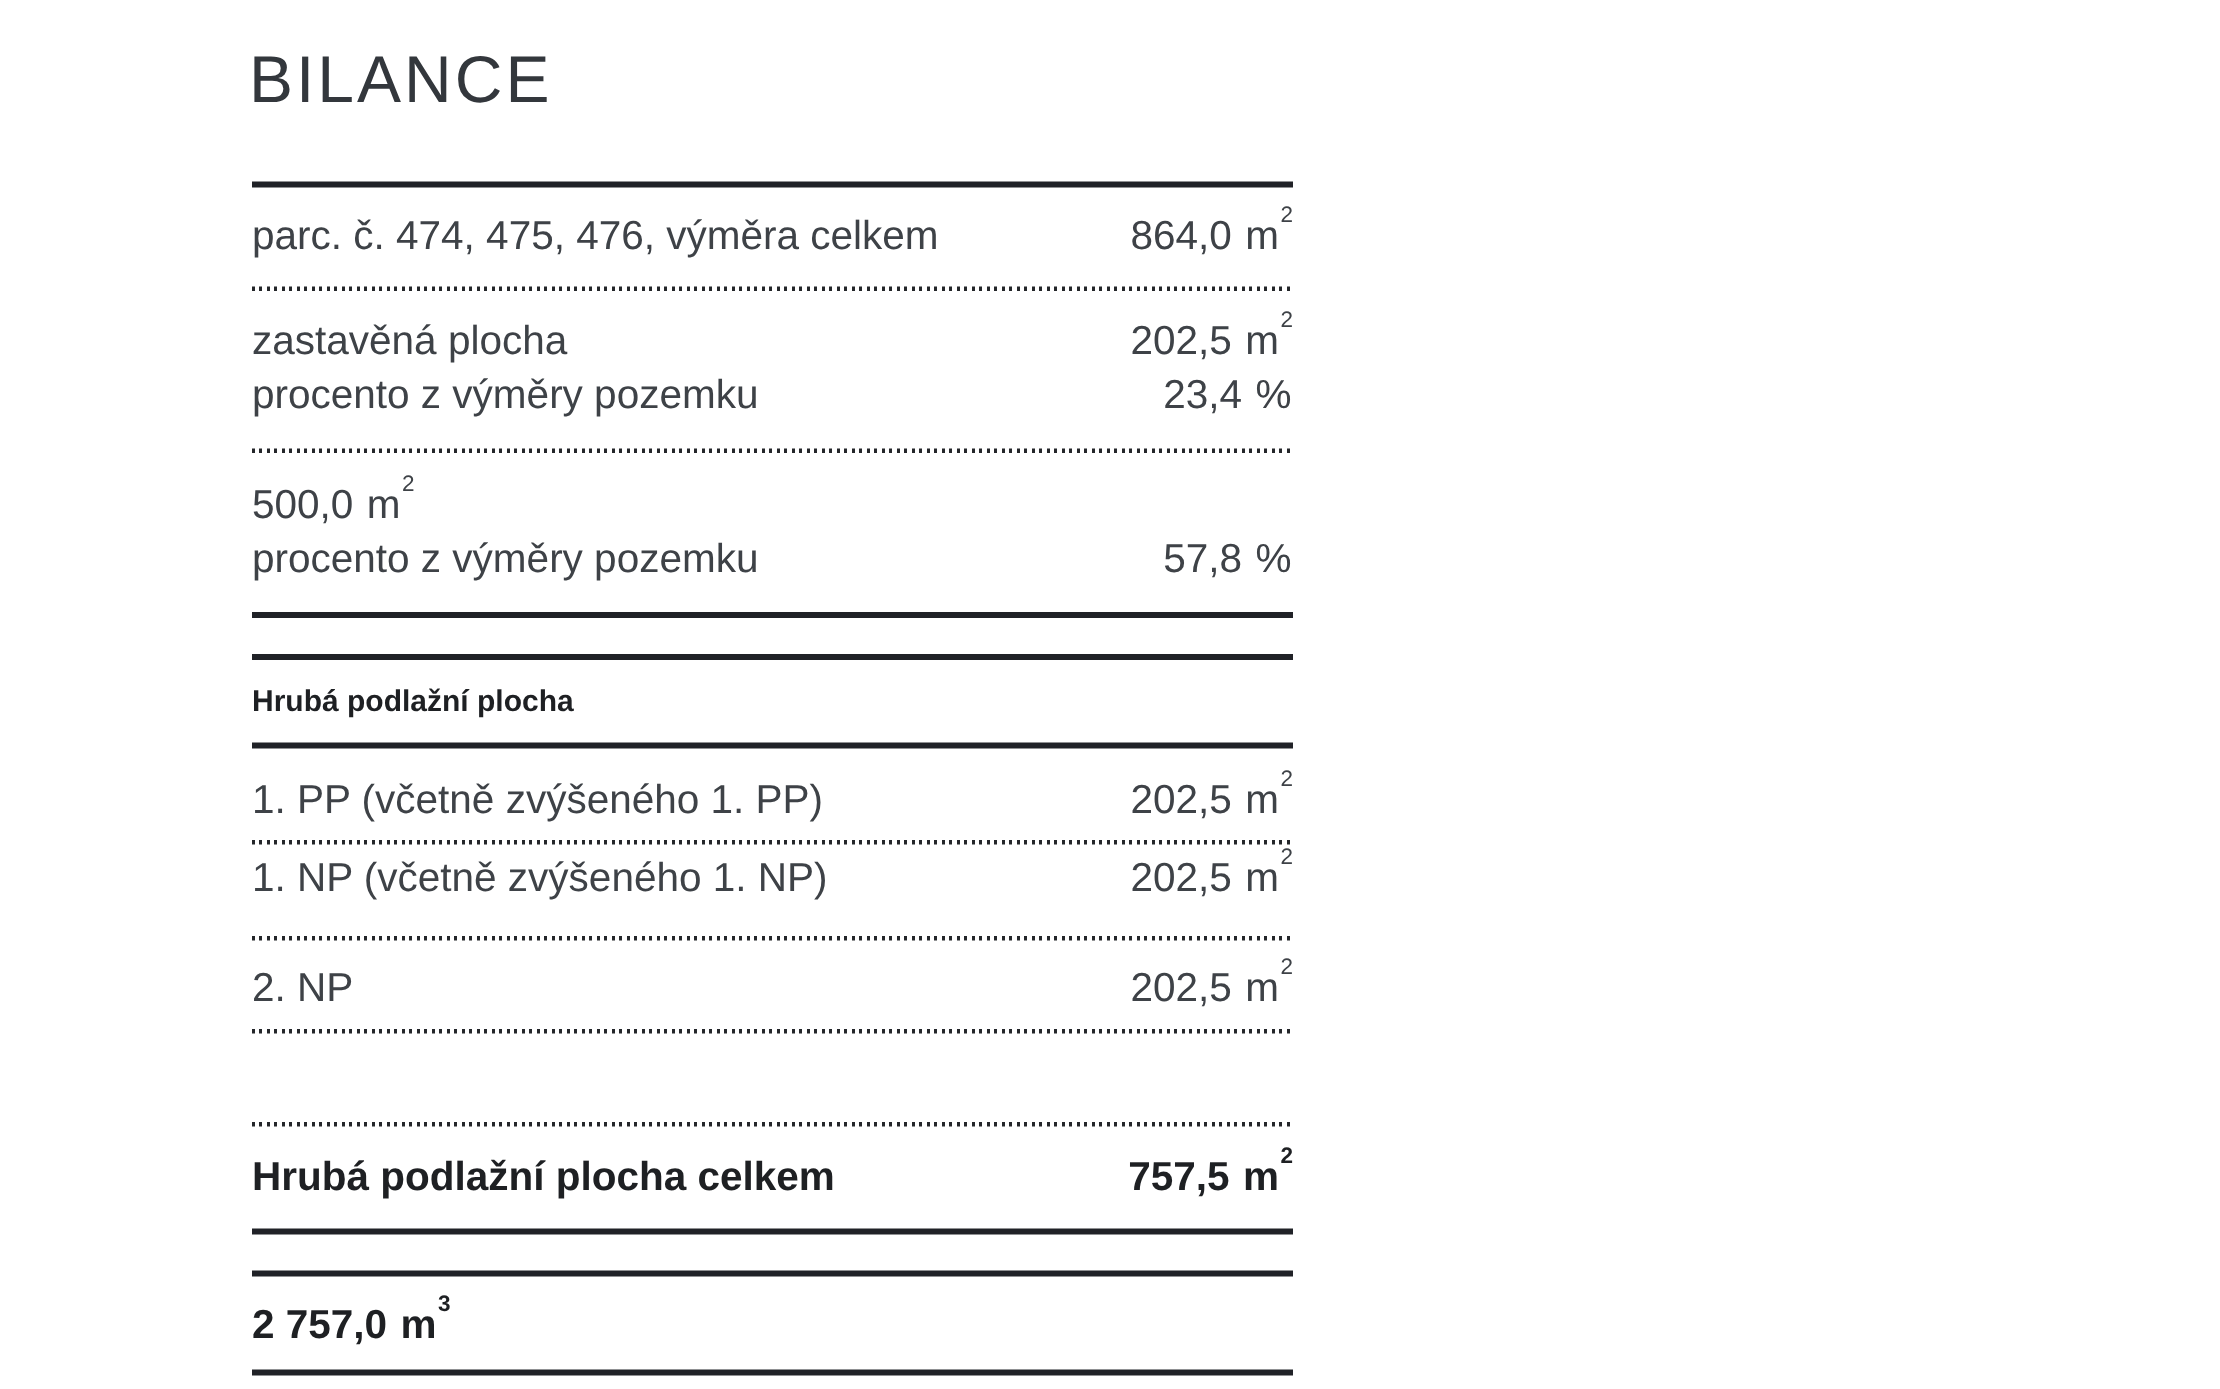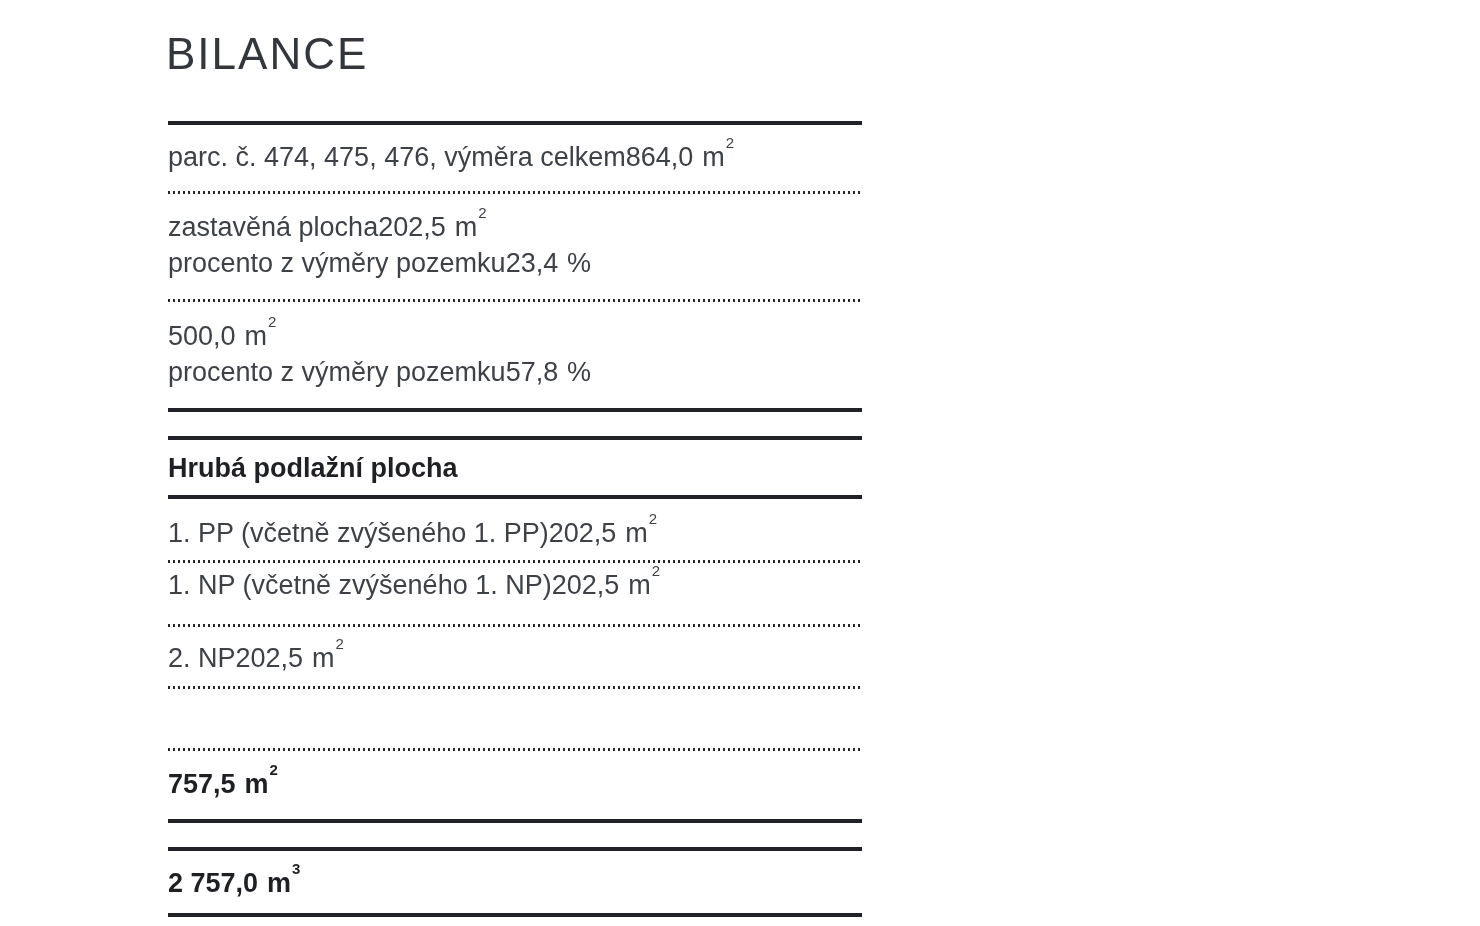--- a/index.html
+++ b/index.html
@@ -39,20 +39,21 @@
   .rule.dotted {
     height: 3px;
     background-image: repeating-linear-gradient(to right, #24262a 0 2px, transparent 2px 5px);
   }
   .row {
     position: absolute;
     left: 168px;
     width: 694px;
     height: 36px;
     display: flex;
+    justify-content: space-between;
     align-items: center;
     font-size: 27px;
     line-height: 36px;
     white-space: nowrap;
   }
   .row .label { text-align: left; }
   .row .value { text-align: right; }
   .row .unit { margin-left: 0.33em; }
   .row .unit sup {
     font-size: 15px;
@@ -63,21 +64,21 @@
   }
   .row.bold, .heading {
     font-weight: 700;
     color: #1e2023;
   }
   .heading {
     position: absolute;
     left: 168px;
     width: 694px;
     height: 36px;
-    font-size: 27px;
+    font-size: 20px;
     line-height: 36px;
     white-space: nowrap;
   }
 </style>
 </head>
 <body>
 
 <div class="sheet">
 
   <h1 class="title">BILANCE</h1>
@@ -137,20 +138,21 @@
     <span class="label">2. NP</span>
     <span class="value"><span>202,5</span><span class="unit"><span>m</span><sup>2</sup></span></span>
   </div>
 
   <div class="rule dotted" style="top:686px"></div>
 
 
   <div class="rule dotted" style="top:748px"></div>
 
   <div class="row bold" style="top:766px">
+    <span class="label">Hrubá podlažní plocha celkem</span>
     <span class="value"><span>757,5</span><span class="unit"><span>m</span><sup>2</sup></span></span>
   </div>
 
   <div class="rule solid" style="top:819px"></div>
   <div class="rule solid" style="top:847px"></div>
 
   <div class="row bold" style="top:865px">
     <span class="value"><span>2 757,0</span><span class="unit"><span>m</span><sup>3</sup></span></span>
   </div>
 

